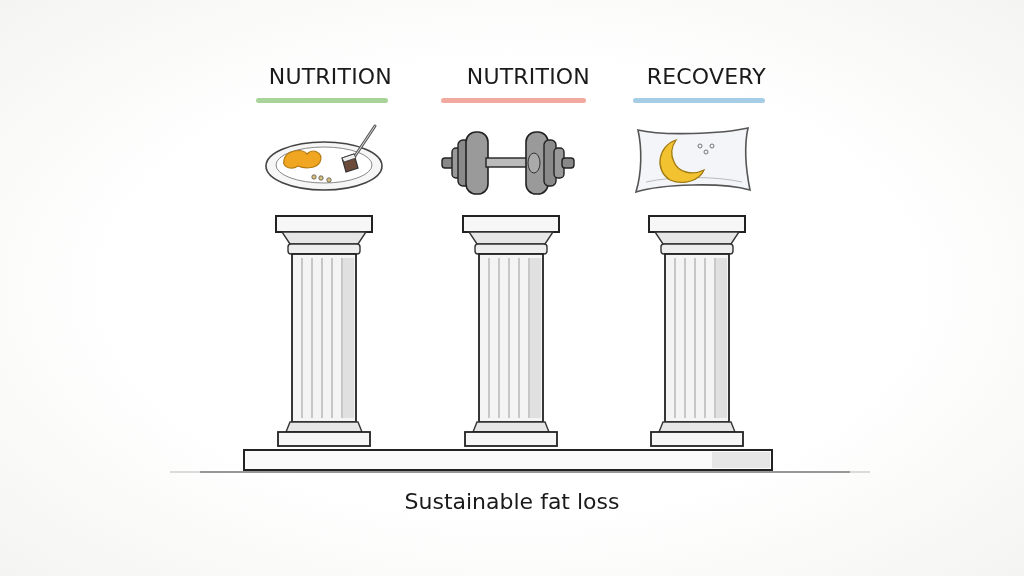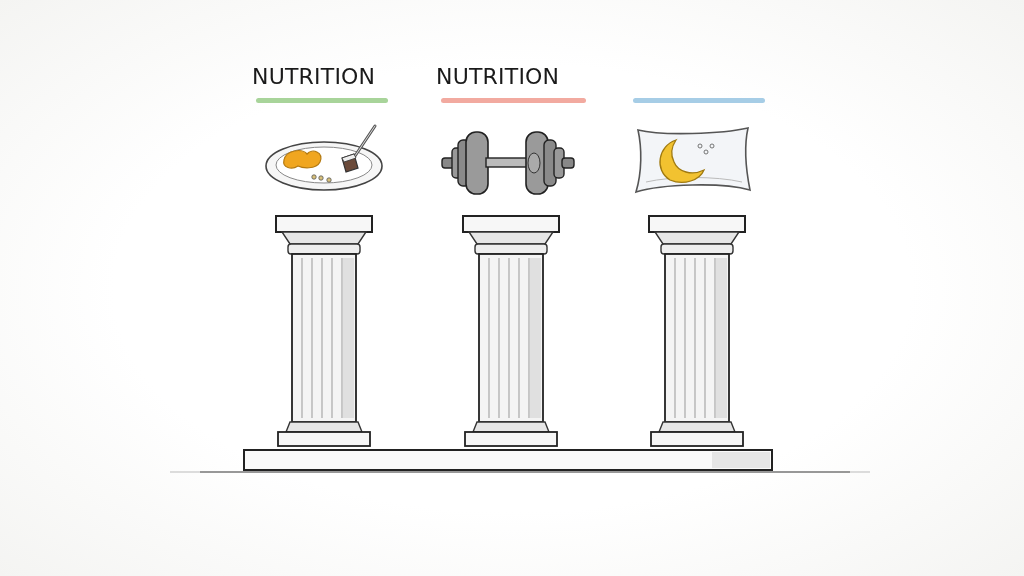--- a/index.html
+++ b/index.html
@@ -1,35 +1,36 @@
 <!DOCTYPE html>
 <html><head>
 <meta charset="utf-8">
 <style>
   html,body{margin:0;padding:0;}
   body{width:1024px;height:576px;background:#fbfbfa;position:relative;overflow:hidden;font-family:"DejaVu Sans",sans-serif;}
   .stage{position:absolute;inset:0;background:radial-gradient(ellipse at center,#ffffff 55%,#f4f4f2 100%);}
-  .label{position:absolute;top:64px;font-size:22px;color:#1a1a1a;text-align:left;letter-spacing:0.2px;}
+  .label{position:absolute;top:64px;font-size:22px;color:#1a1a1a;text-align:right;letter-spacing:0.2px;}
   .underline{position:absolute;top:98px;height:5px;border-radius:3px;}
   .icon{position:absolute;}
   .pillar{position:absolute;top:214px;}
   .caption{position:absolute;top:489px;left:0;width:1024px;text-align:center;font-size:22px;color:#1a1a1a;}
   svg{display:block;}
 </style>
 </head>
 <body>
 
 <div class="stage">
 
   <div class="label" style="left:252px;width:140px;">NUTRITION</div>
   <div class="underline" style="left:256px;width:132px;background:#a8d49a;"></div>
 
   <div class="label" style="left:436px;width:154px;">NUTRITION</div>
   <div class="underline" style="left:441px;width:145px;background:#f2aaa0;"></div>
 
+  <div class="label" style="left:630px;width:136px;">RECOVERY</div>
   <div class="underline" style="left:633px;width:132px;background:#a6cde6;"></div>
 
   <div class="icon" style="left:262px;top:120px;">
     <svg width="125" height="75" viewBox="0 0 125 75">
       <ellipse cx="62" cy="46" rx="58" ry="24" fill="#f6f6f6" stroke="#444" stroke-width="1.6"></ellipse>
       <ellipse cx="62" cy="45" rx="48" ry="18" fill="#ffffff" stroke="#888" stroke-width="1"></ellipse>
       <path d="M22 40 C24 30,40 28,45 34 C50 28,62 32,58 42 C54 50,40 48,36 46 C30 50,20 48,22 40Z" fill="#f0a620" stroke="#b57a10" stroke-width="1.2"></path>
       <circle cx="52" cy="57" r="2.2" fill="#d9c17a" stroke="#555" stroke-width="0.8"></circle>
       <circle cx="59" cy="58" r="2.2" fill="#d9c17a" stroke="#555" stroke-width="0.8"></circle>
       <circle cx="67" cy="60" r="2.2" fill="#d9c17a" stroke="#555" stroke-width="0.8"></circle>
@@ -125,13 +126,14 @@
 
   <div class="icon" style="left:170px;top:446px;">
     <svg width="700" height="32" viewBox="0 0 700 32">
       <line x1="0" y1="26" x2="700" y2="26" stroke="#bbb" stroke-width="1"></line>
       <rect x="74" y="4" width="528" height="20" fill="#fafafa" stroke="#222" stroke-width="2"></rect>
       <rect x="542" y="6" width="58" height="16" fill="#ddd" opacity="0.7"></rect>
       <line x1="30" y1="26" x2="680" y2="26" stroke="#555" stroke-width="1.2"></line>
     </svg>
   </div>
 
+  <div class="caption">Sustainable fat loss</div>
 </div>
 
 </body></html>

